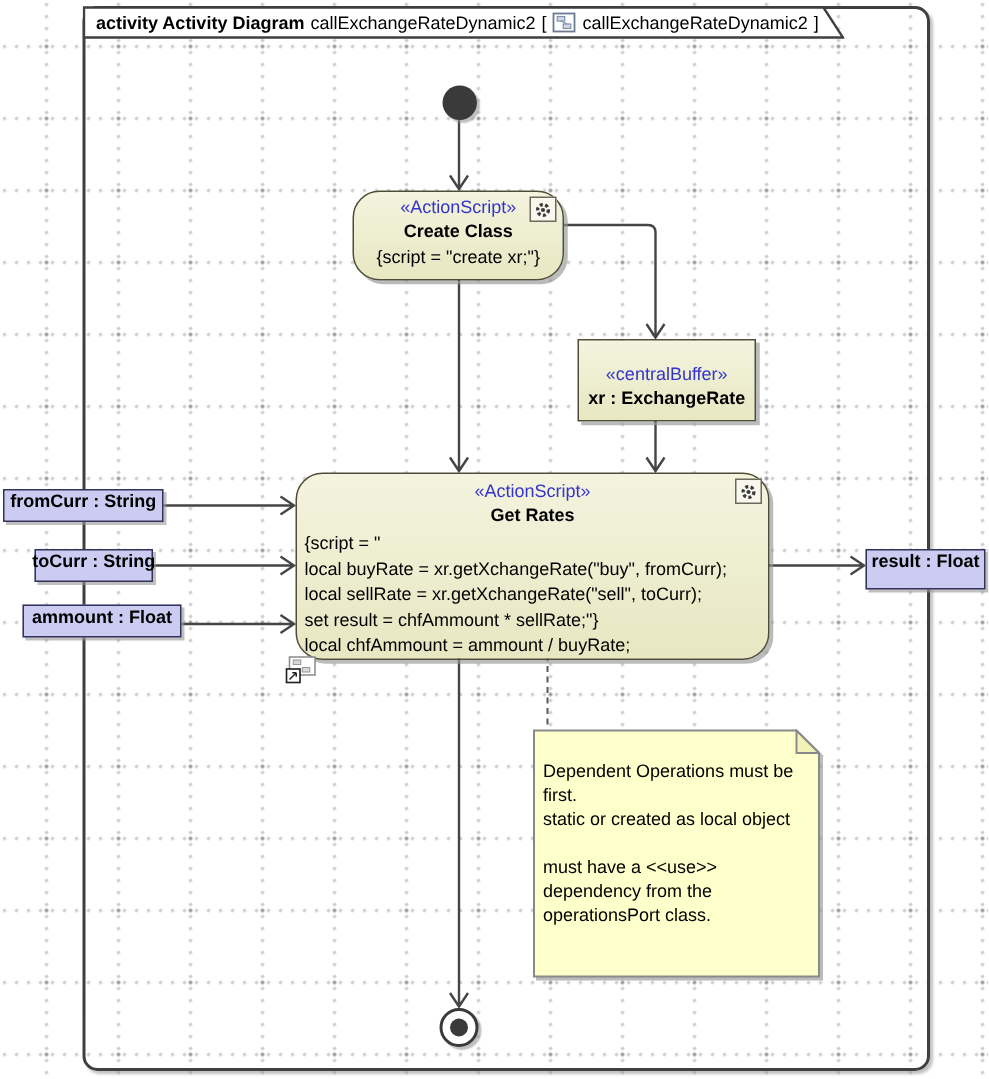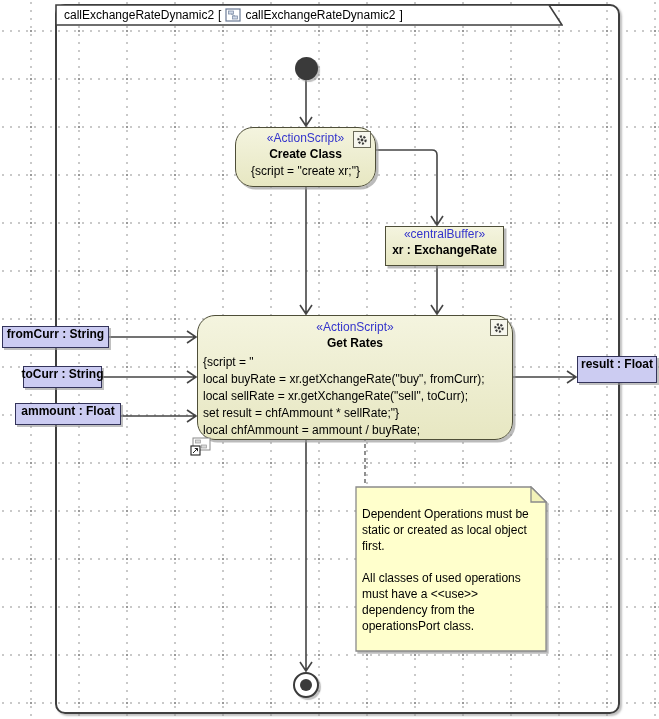--- a/index.html
+++ b/index.html
@@ -31,32 +31,32 @@
     border:1.5px solid #4e4e38;border-radius:18px;z-index:3;
     box-shadow:2.5px 2.5px 0 rgba(150,150,150,.65);font-size:12px;color:#000;}
   .buffer{background:linear-gradient(180deg,#f4f4df 0%,#e7e7c2 100%);
     border:1.5px solid #4e4e38;z-index:3;
     box-shadow:2.5px 2.5px 0 rgba(150,150,150,.65);font-size:12px;color:#000;}
   .stereo{color:#3434cc;text-align:center;line-height:15px;}
   .nname{font-weight:bold;text-align:center;line-height:17px;}
   .script-center{text-align:center;line-height:17px;}
   .script-block{margin-top:2px;padding-left:5px;line-height:17px;white-space:nowrap;}
   #create-class{left:235px;top:127px;width:139px;height:55px;padding-top:3px;}
-  #central-buffer{left:385px;top:226px;width:117px;height:38px;padding-top:0;}
+  #central-buffer{left:385px;top:226px;width:117px;height:38px;padding-top:15px;}
   #get-rates{left:197px;top:315px;width:314px;height:119px;padding-top:4px;}
   .gearbox{position:absolute;top:3px;right:4px;width:16px;height:15px;
     border:1px solid #6a6a58;background:#f7f7ee;display:flex;align-items:center;justify-content:center;}
   
   .pin{background:#ccccf2;border:1.5px solid #33335a;z-index:3;
     box-shadow:2px 2px 0 rgba(150,150,150,.6);display:flex;
     justify-content:center;font-size:12px;font-weight:bold;color:#000;white-space:nowrap;}
   #pin-fromcurr{left:2px;top:326px;width:105px;height:20px;}
   #pin-tocurr{left:23px;top:366px;width:77px;height:20px;}
   #pin-ammount{left:3px;top:403px;width:104px;height:20px;margin-left:12px;}
-  #pin-result{left:577px;top:356px;width:78px;height:25px;}
+  #pin-result{left:577px;top:366px;width:78px;height:25px;}
   
   #initial-node{left:295px;top:57px;width:23px;height:23px;border-radius:50%;
     background:#3a3a3a;z-index:3;box-shadow:2px 2px 1px rgba(150,150,150,.6);}
   #final-node{left:293px;top:672px;width:22px;height:22px;border-radius:50%;
     border:2px solid #3a3a3a;background:#fff;z-index:3;display:flex;align-items:center;
     justify-content:center;box-shadow:2px 2px 1px rgba(150,150,150,.6);}
   #final-node .dot{width:12px;height:12px;border-radius:50%;background:#3a3a3a;}
   
   #note{left:355px;top:486px;width:192px;height:166px;z-index:3;}
   #note svg{position:absolute;left:0;top:0;}
@@ -84,20 +84,21 @@
     <path d="M512,377 H576 M567,371 L576,377 L567,383"></path>
     <path d="M306,435 V671 M300,662 L306,671 L312,662"></path>
     <path class="anchor" d="M365,437 V486"></path>
   </svg>
 
   <div class="abs" id="frame-title">
     <svg width="508" height="22">
       <polygon points="1,1 494,1 507,21 1,21" fill="#ffffff" stroke="#3f3f3f" stroke-width="1.6"></polygon>
     </svg>
     <div class="ttext">
+      <span class="tbold">activity Activity Diagram</span>
       <span>callExchangeRateDynamic2</span>
       <span>[</span>
       <svg class="ticon" width="16" height="14">
         <rect x="1" y="1" width="14" height="12" fill="#fff" stroke="#6a7a95" stroke-width="1.2"></rect>
         <rect x="3.5" y="3" width="5" height="3" fill="#cfd8e6" stroke="#8090a8" stroke-width="0.8"></rect>
         <rect x="7.5" y="8" width="5" height="3" fill="#cfd8e6" stroke="#8090a8" stroke-width="0.8"></rect>
         <path d="M6,6 L10,8" stroke="#8090a8" stroke-width="0.8" fill="none"></path>
       </svg>
       <span>callExchangeRateDynamic2</span>
       <span>]</span>
@@ -162,24 +163,23 @@
     <span>result : Float</span>
   </div>
 
   <div class="abs" id="note">
     <svg width="192" height="166" style="filter:drop-shadow(2px 2px 0 rgba(150,150,150,.65));">
       <polygon points="1,1 176,1 191,16 191,165 1,165" fill="#ffffcc" stroke="#8a8a8a" stroke-width="1.3"></polygon>
       <polygon points="176,1 176,16 191,16" fill="#f2f2b8" stroke="#8a8a8a" stroke-width="1.3"></polygon>
     </svg>
     <div class="ntext">
       <div class="note-line">Dependent Operations must be</div>
+      <div class="note-line">first.</div>
       <div class="note-line">static or created as local object</div>
-      <div class="note-line">first.</div>
       <div class="note-line"></div>
-      <div class="note-line">All classes of used operations</div>
       <div class="note-line">must have a &lt;&lt;use&gt;&gt;</div>
       <div class="note-line">dependency from the</div>
       <div class="note-line">operationsPort class.</div>
     </div>
   </div>
 
   <div class="abs" id="final-node">
     <div class="dot"></div>
   </div>
 

